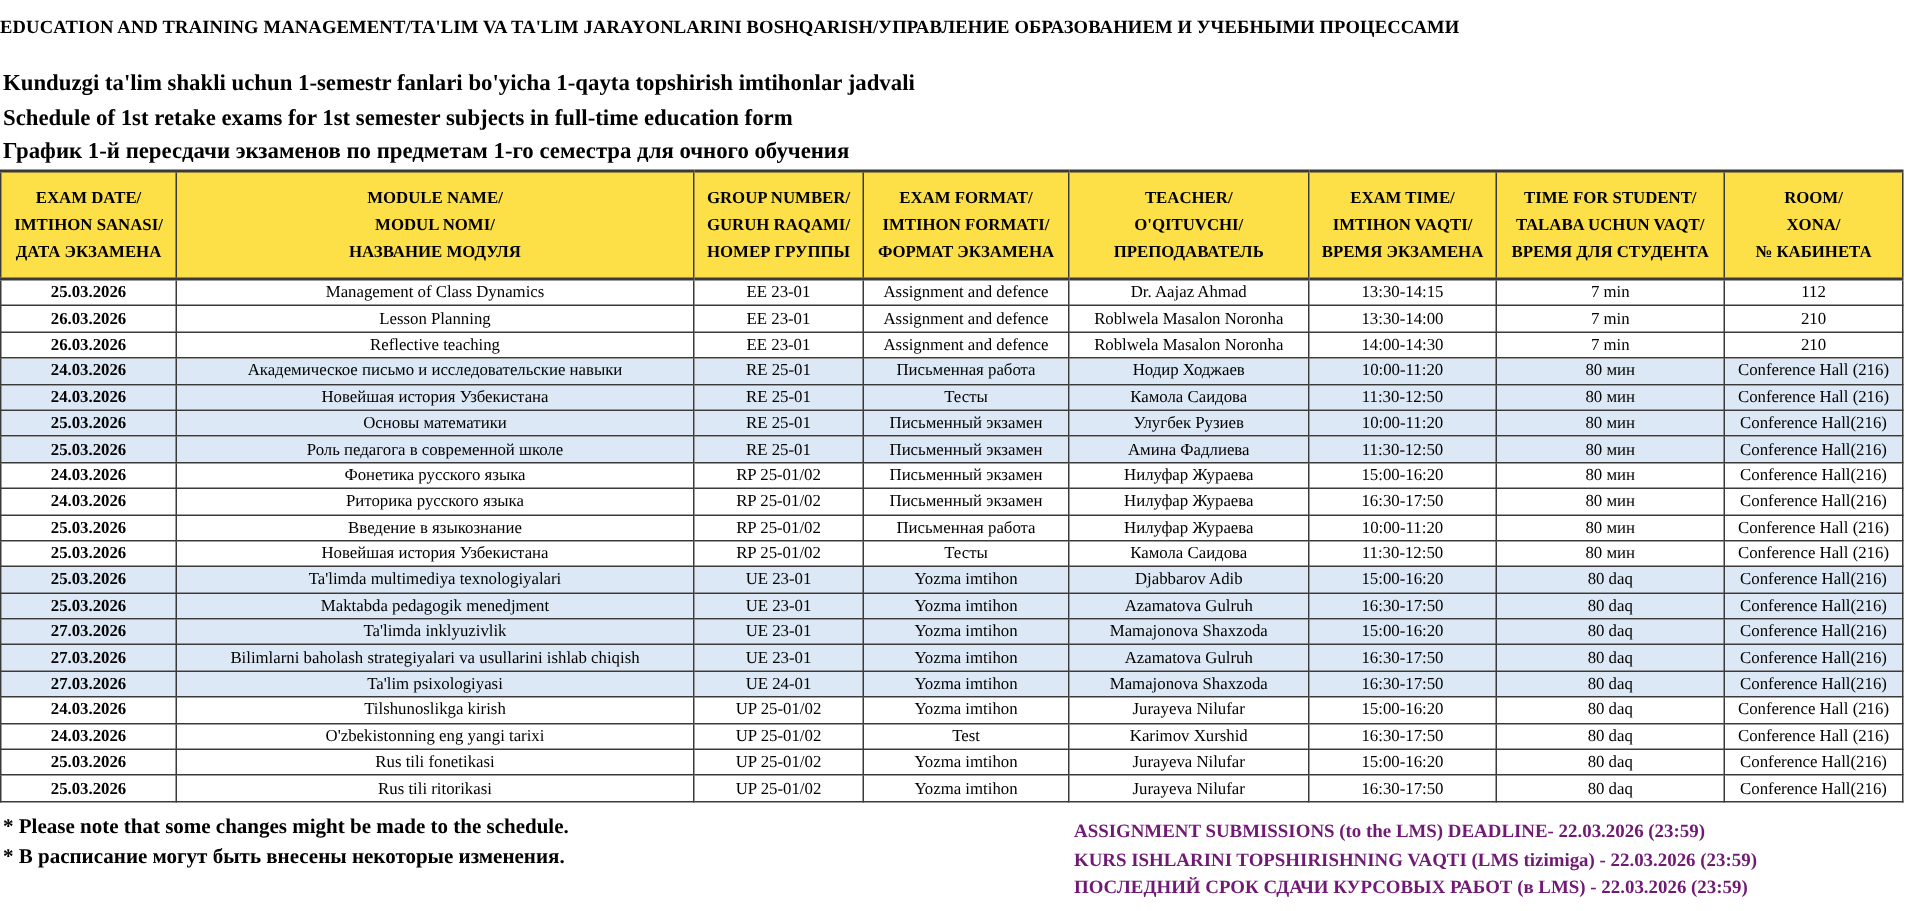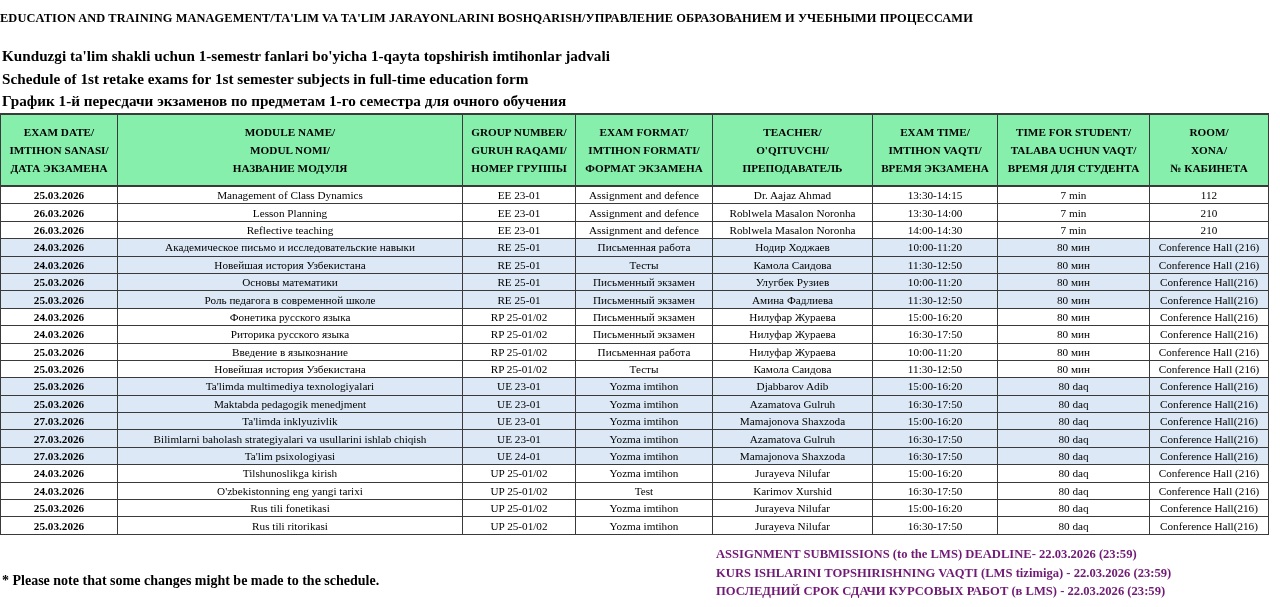--- a/index.html
+++ b/index.html
@@ -17,41 +17,41 @@
   .subtitle {
     font-family: "Liberation Serif", serif; font-weight: bold; font-size: 15.2px;
     height: 22.5px; line-height: 22px; white-space: nowrap;
   }
   table.schedule {
     position: absolute; left: 0; top: 113px; width: 1268px;
     border-collapse: collapse; table-layout: fixed;
     font-family: "Liberation Serif", serif;
   }
   table.schedule th {
-    background: #86efac; font-weight: bold; font-size: 11.2px;
+    background: #fde047; font-weight: bold; font-size: 11.2px;
     line-height: 18px; height: 70px; padding: 0 2px;
     border: 1px solid #3a3a3a; border-top: 2px solid #3a3a3a; border-bottom: 2px solid #3a3a3a;
     text-align: center; vertical-align: middle; white-space: nowrap;
   }
   table.schedule th .hl { display: block; }
   table.schedule td {
     height: 16.4px; font-size: 11.2px; line-height: 16px;
     border: 1px solid #3a3a3a; padding: 0 2px; white-space: nowrap; overflow: hidden;
   }
   tr.white td { background: #ffffff; }
   tr.blue td { background: #dce8f5; }
   td.date { text-align: center; font-weight: bold; }
   td.module { text-align: center; }
   td.center { text-align: center; }
   td.teacher { text-align: center; }
   td.room { text-align: center; padding: 0 1px; }
   .notes { position: absolute; left: 2px; top: 542px; }
   .note {
     font-family: "Liberation Serif", serif; font-weight: bold; font-size: 14px;
-    height: 20px; line-height: 20px; white-space: nowrap; margin-top: 29px;
+    height: 20px; line-height: 20px; white-space: nowrap;
   }
   .deadlines { position: absolute; left: 716px; top: 545px; }
   .deadline {
     font-family: "Liberation Serif", serif; font-weight: bold; font-size: 12.6px;
     color: #701a75; height: 18.5px; line-height: 18px; white-space: nowrap;
   }
 </style>
 </head>
 <body>
 

